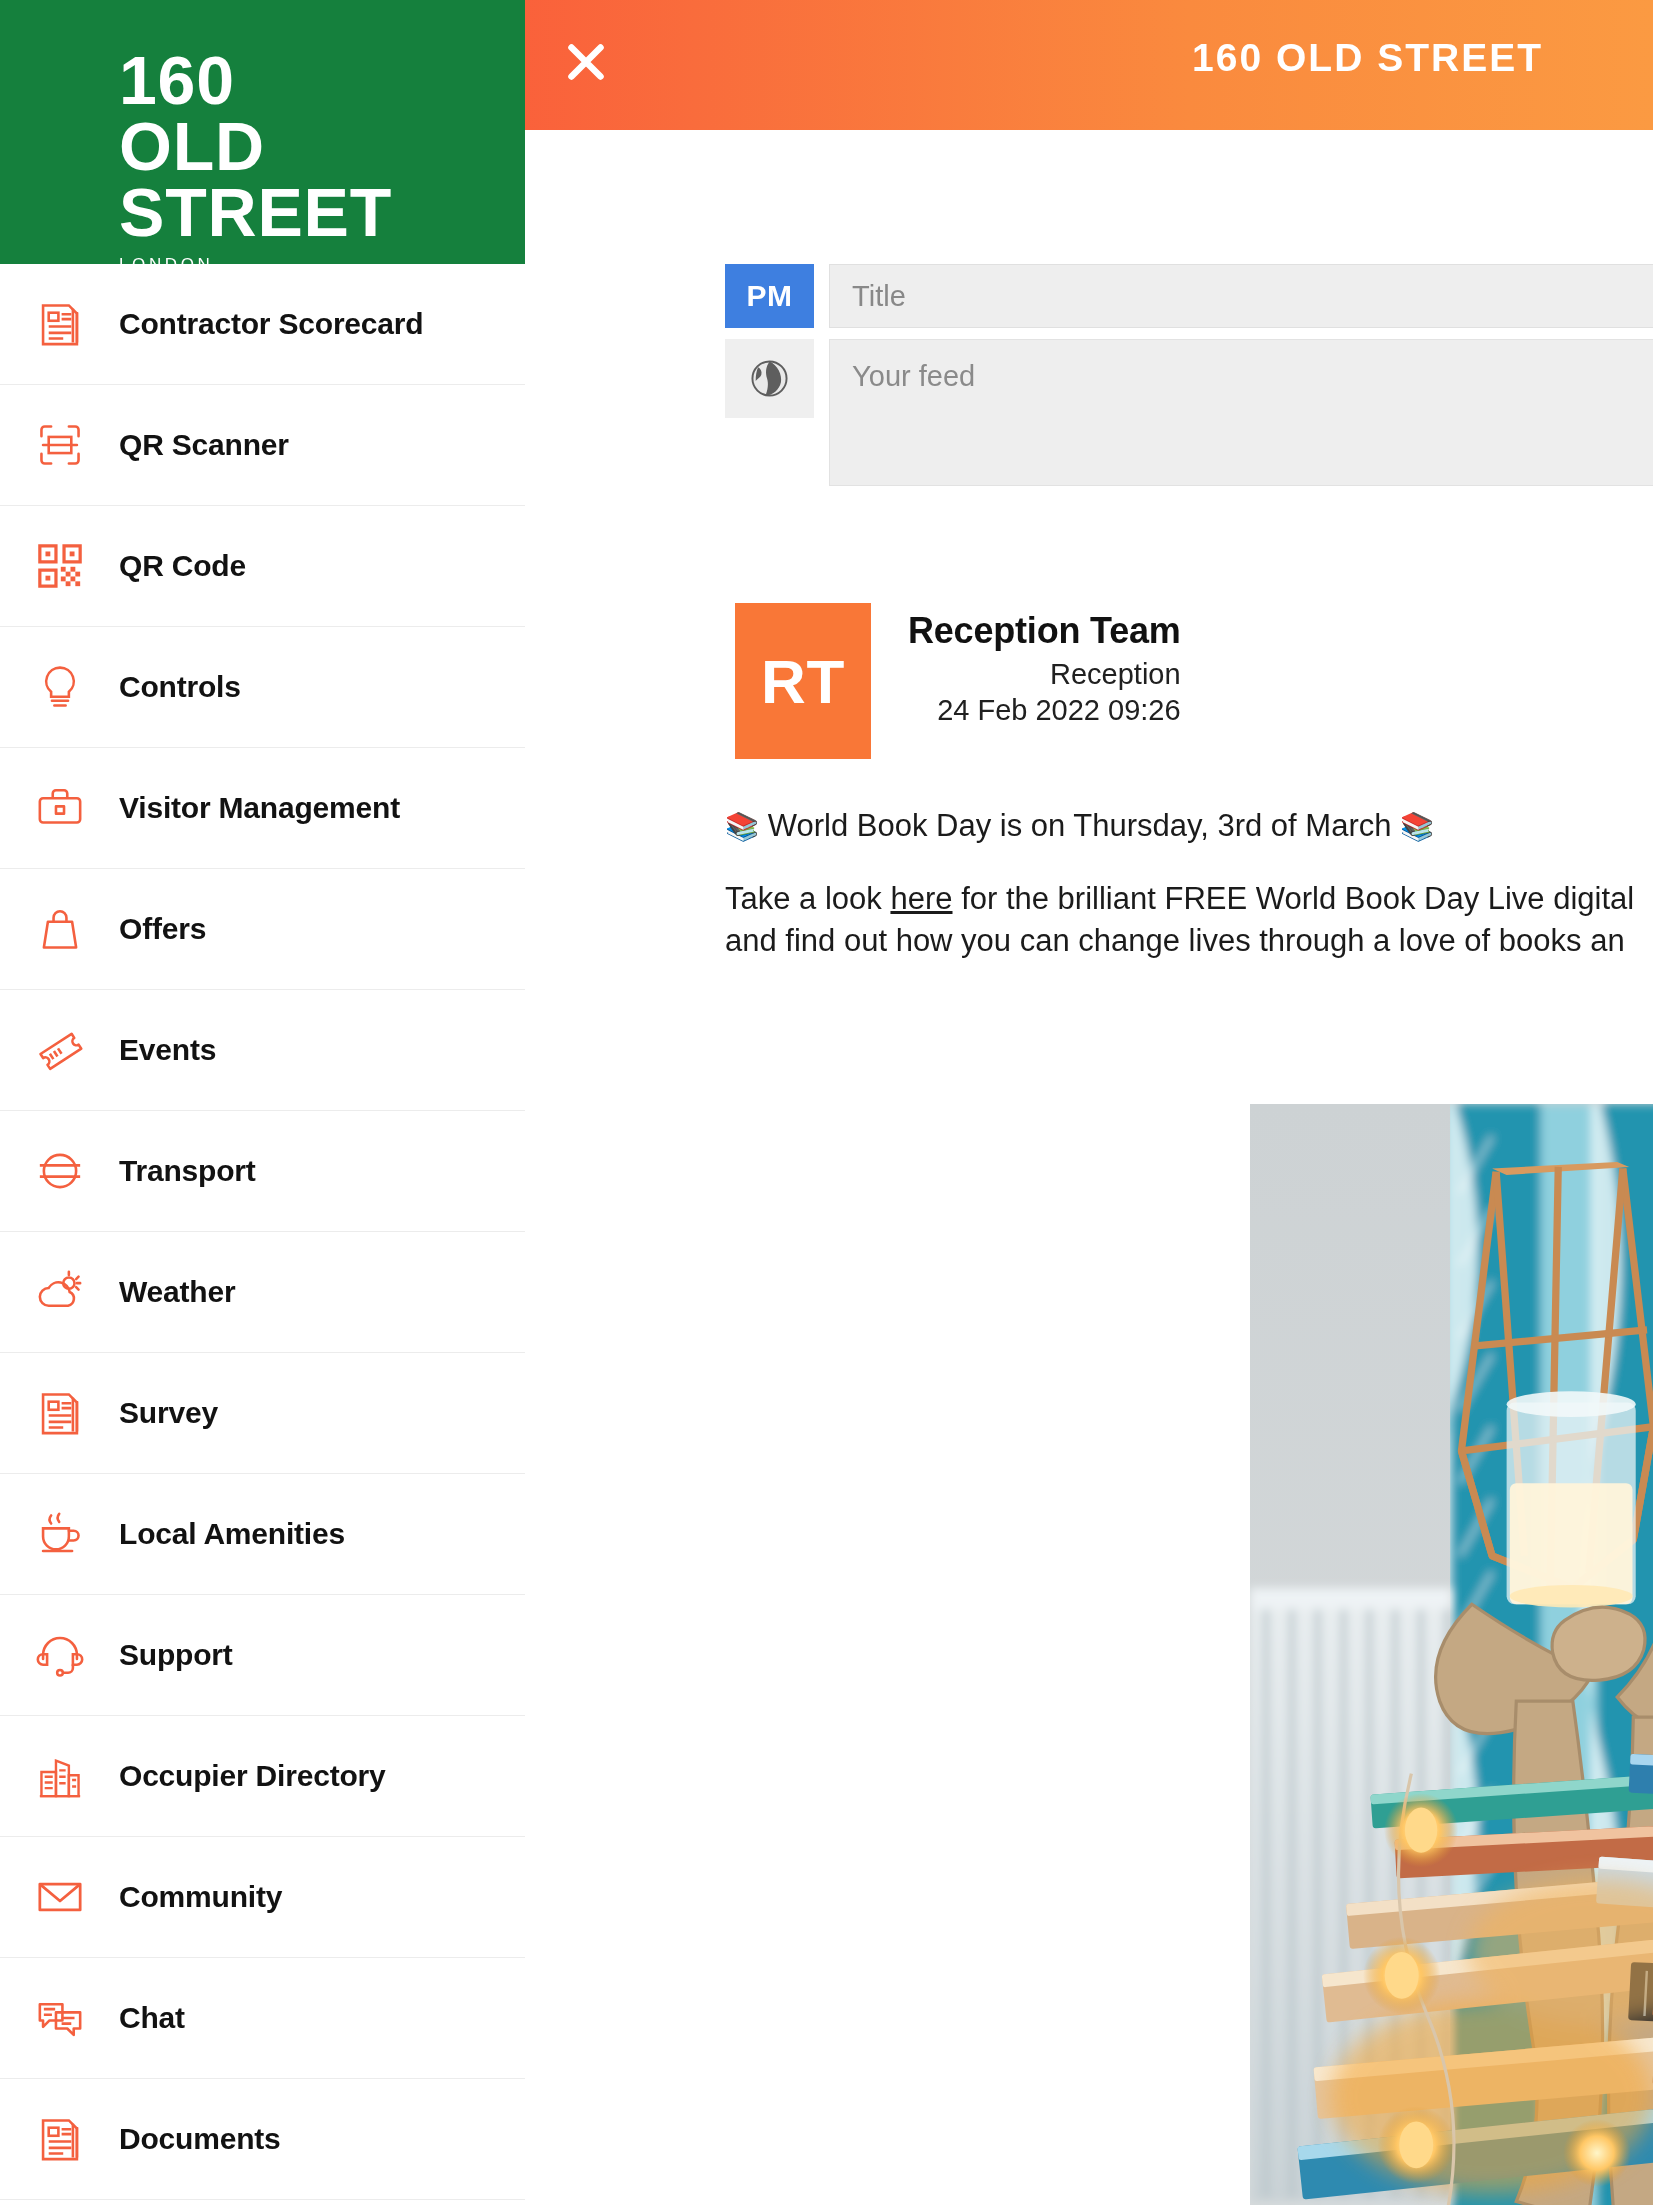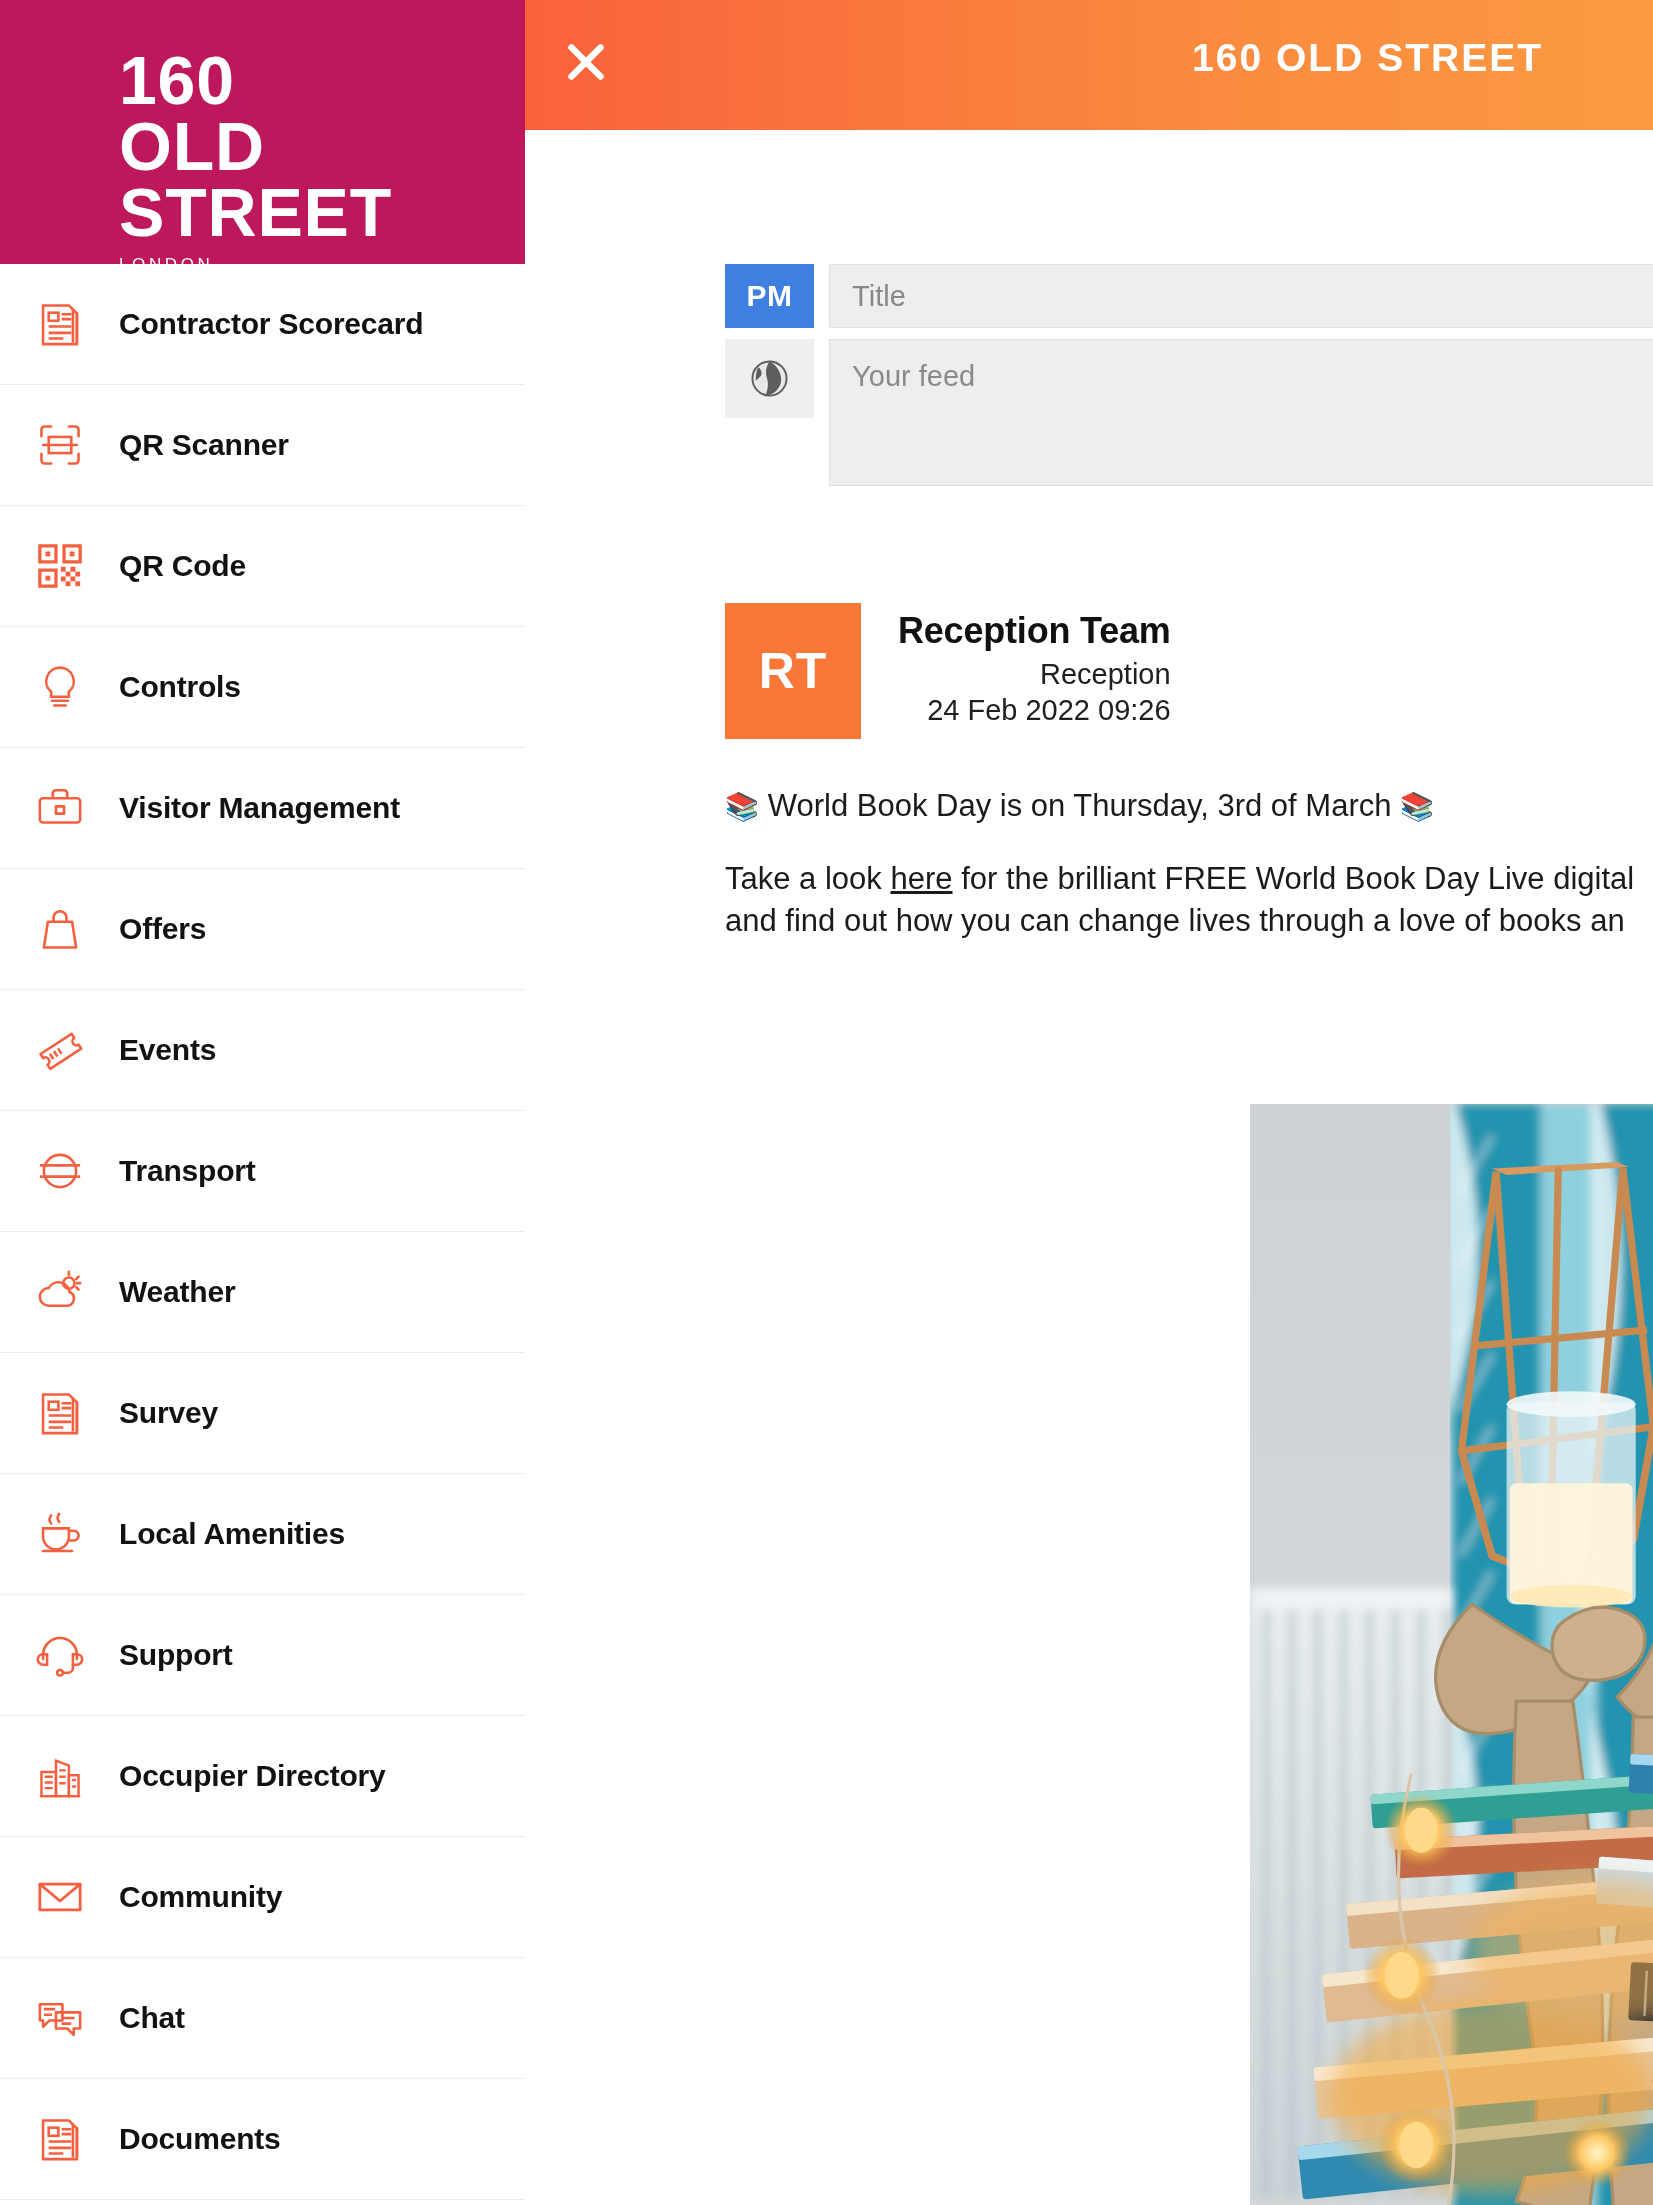--- a/index.html
+++ b/index.html
@@ -25,21 +25,21 @@
     font-family:"Liberation Sans","DejaVu Sans",sans-serif;
     white-space:nowrap;
   }
 
   
   .sidebar{
     position:absolute; left:0; top:0; width:525px; height:2205px;
     background:#fff; z-index:6; overflow:hidden;
   }
   .logo-block{
-    width:525px; height:264px; background:#be185d;
+    width:525px; height:264px; background:#15803d;
     position:relative;
   }
   .logo-wrap{
     position:absolute; left:119px; top:48px;
     color:#fff; line-height:0.97;
   }
   .logo-line{
     font-size:68px; font-weight:700; letter-spacing:0.8px; display:block;
     font-family:"Liberation Sans","DejaVu Sans",sans-serif;
   }
@@ -94,23 +94,23 @@
   .globe-badge svg{ display:block; }
   .feed-field{
     flex:1; min-height:147px; background:#eeeeee; border:0.8px solid #e2e2e2;
     padding:19.4px 0 0 22.6px; font-size:29px; color:#8a8a8a; margin-left:14.5px;
   }
 
   
   .post{ position:absolute; left:200px; top:484px; width:1130px; }
   .post-head{ display:flex; align-items:flex-start; }
   .avatar{
-    width:136px; height:136px; background:#f97737; color:#fff;
+    width:136px; height:156px; background:#f97737; color:#fff;
     display:flex; align-items:center; justify-content:center;
-    font-size:50px; font-weight:700; letter-spacing:0.8px; flex:none;
+    font-size:62px; font-weight:700; letter-spacing:0.8px; flex:none;margin-left:10px;
   }
   .post-meta{ margin-left:37px; padding-top:6.5px;text-align:right; }
   .post-author{ font-size:36px; font-weight:700; color:#111; letter-spacing:-0.2px; }
   .post-role{ font-size:29px; color:#202020; margin-top:6.5px; }
   .post-date{ font-size:29px; color:#202020; margin-top:3.2px; }
 
   .post-body{ margin-top:50px; width:1324px; }
   .post-p{
     font-size:31px; color:#1b1b1b; line-height:1.08; white-space:nowrap;
   }

